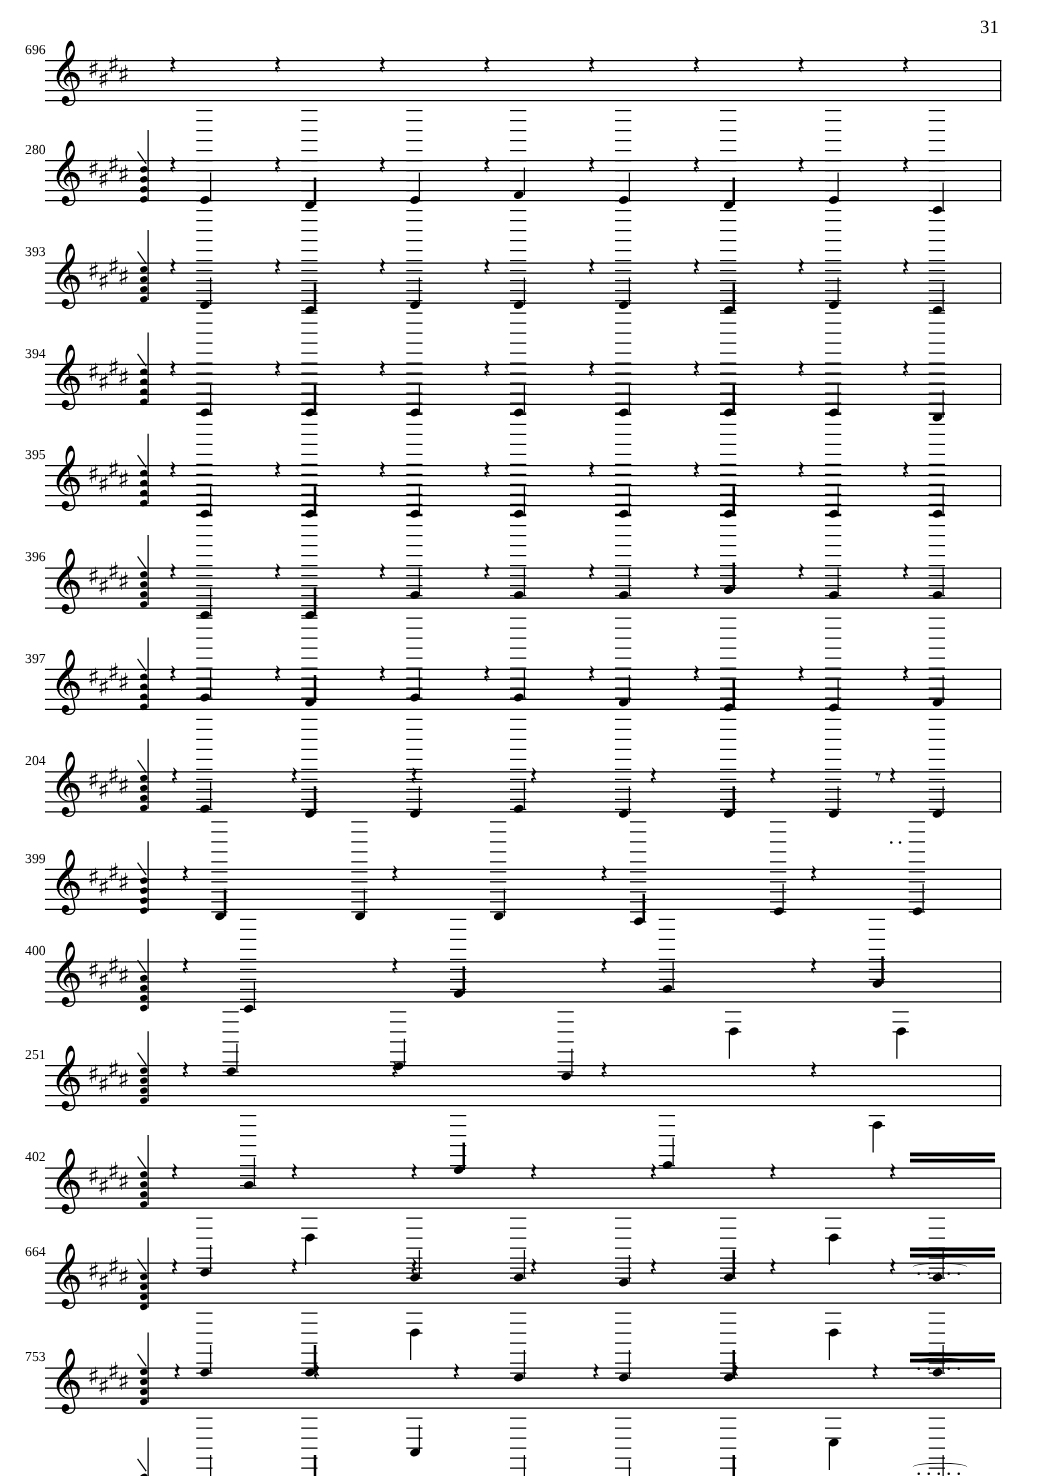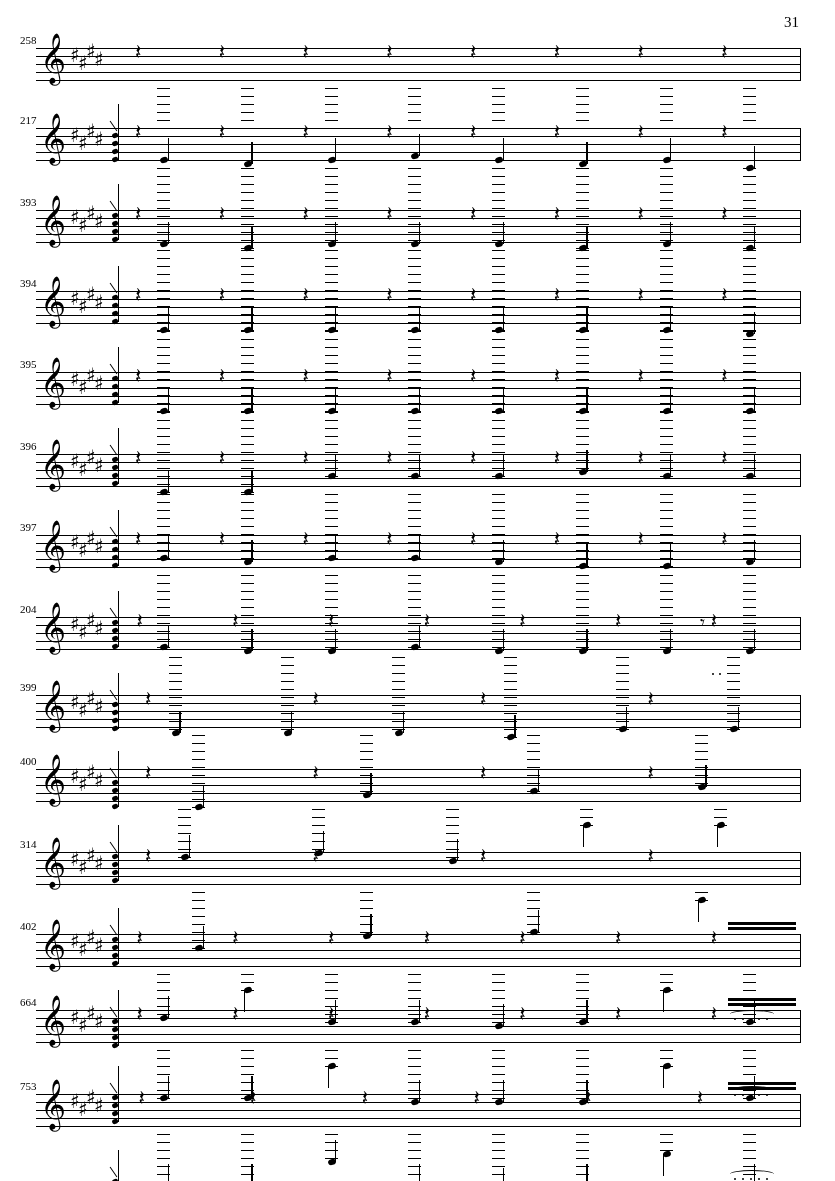--- a/index.html
+++ b/index.html
@@ -145,21 +145,21 @@
 </style>
 </head>
 <body>
 
 <div class="page">
 
   <div class="page-number">31</div>
 
   <div id="systems-root">
       <div class="system" style="top: 34px;">
-        <div class="measure-number">258</div>
+        <div class="measure-number">696</div>
         <div class="staff">
           <div class="line"></div>
           <div class="line"></div>
           <div class="line"></div>
           <div class="line"></div>
           <div class="line"></div>
           <div class="barline-end"></div>
         </div>
         <div class="clef">𝄞</div>
         <div class="keysig ks1">♯</div>
@@ -271,21 +271,21 @@
         <div class="ledger" style="left: 743.425px; top: 94px;"></div>
         <div class="ledger" style="left: 743.425px; top: 102px;"></div>
         <div class="ledger" style="left: 743.425px; top: 110px;"></div>
         <div class="ledger" style="left: 743.425px; top: 118px;"></div>
         <div class="ledger" style="left: 743.425px; top: 126px;"></div>
         <div class="ledger" style="left: 743.425px; top: 134px;"></div>
         <div class="note" style="left: 746.425px; top: 131px;"></div>
         <div class="stem" style="left: 753.925px; top: 112px; height: 22px;"></div>
       </div>
       <div class="system" style="top: 114px;">
-        <div class="measure-number">217</div>
+        <div class="measure-number">280</div>
         <div class="staff">
           <div class="line"></div>
           <div class="line"></div>
           <div class="line"></div>
           <div class="line"></div>
           <div class="line"></div>
           <div class="barline-end"></div>
         </div>
         <div class="clef">𝄞</div>
         <div class="keysig ks1">♯</div>
@@ -1269,21 +1269,21 @@
         <div class="ledger" style="left: 580.28px; top: 70px;"></div>
         <div class="note" style="left: 583.28px; top: 67px;"></div>
         <div class="stem" style="left: 583.28px; top: 70px; height: 22px;"></div>
         <div class="ledger" style="left: 714.28px; top: 54px;"></div>
         <div class="ledger" style="left: 714.28px; top: 62px;"></div>
         <div class="ledger" style="left: 714.28px; top: 70px;"></div>
         <div class="note" style="left: 717.28px; top: 67px;"></div>
         <div class="stem" style="left: 717.28px; top: 70px; height: 22px;"></div>
       </div>
       <div class="system" style="top: 838px;">
-        <div class="measure-number">314</div>
+        <div class="measure-number">251</div>
         <div class="staff">
           <div class="line"></div>
           <div class="line"></div>
           <div class="line"></div>
           <div class="line"></div>
           <div class="line"></div>
           <div class="barline-end"></div>
         </div>
         <div class="clef">𝄞</div>
         <div class="keysig ks1">♯</div>

